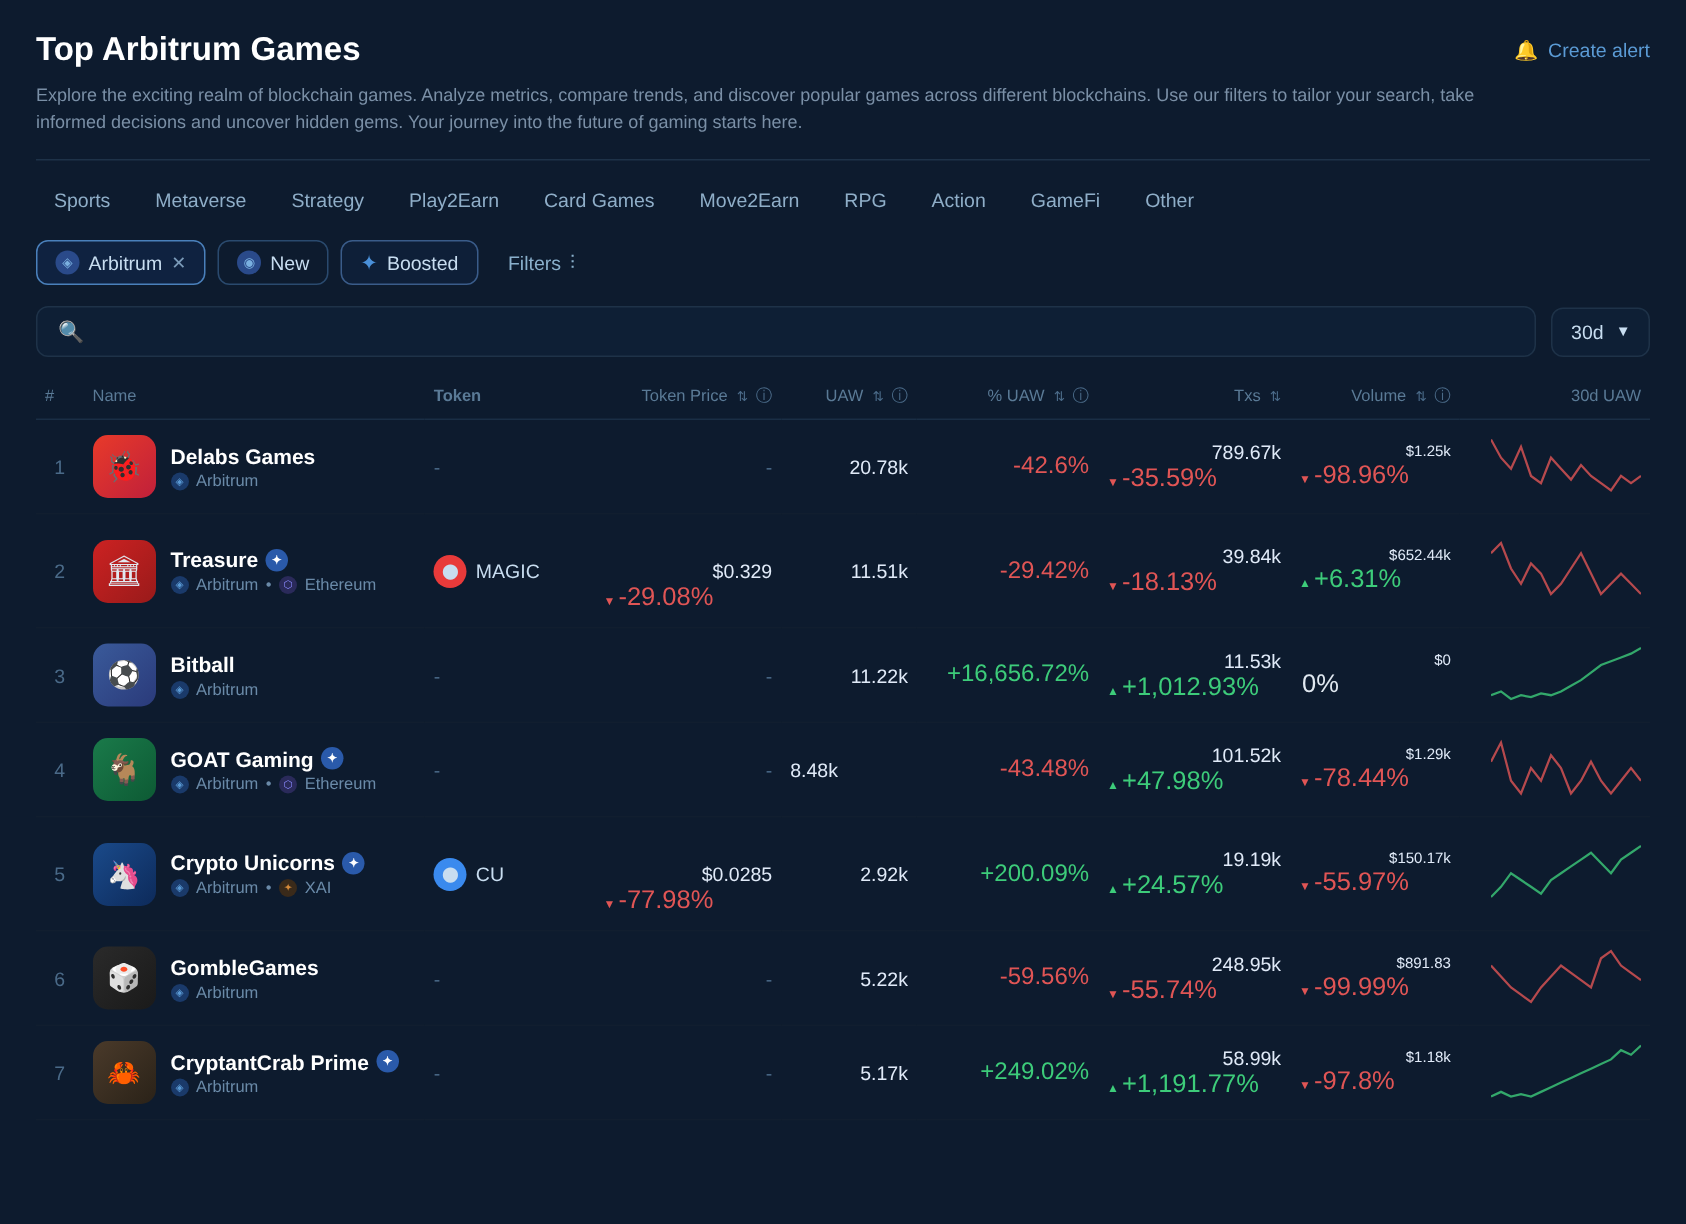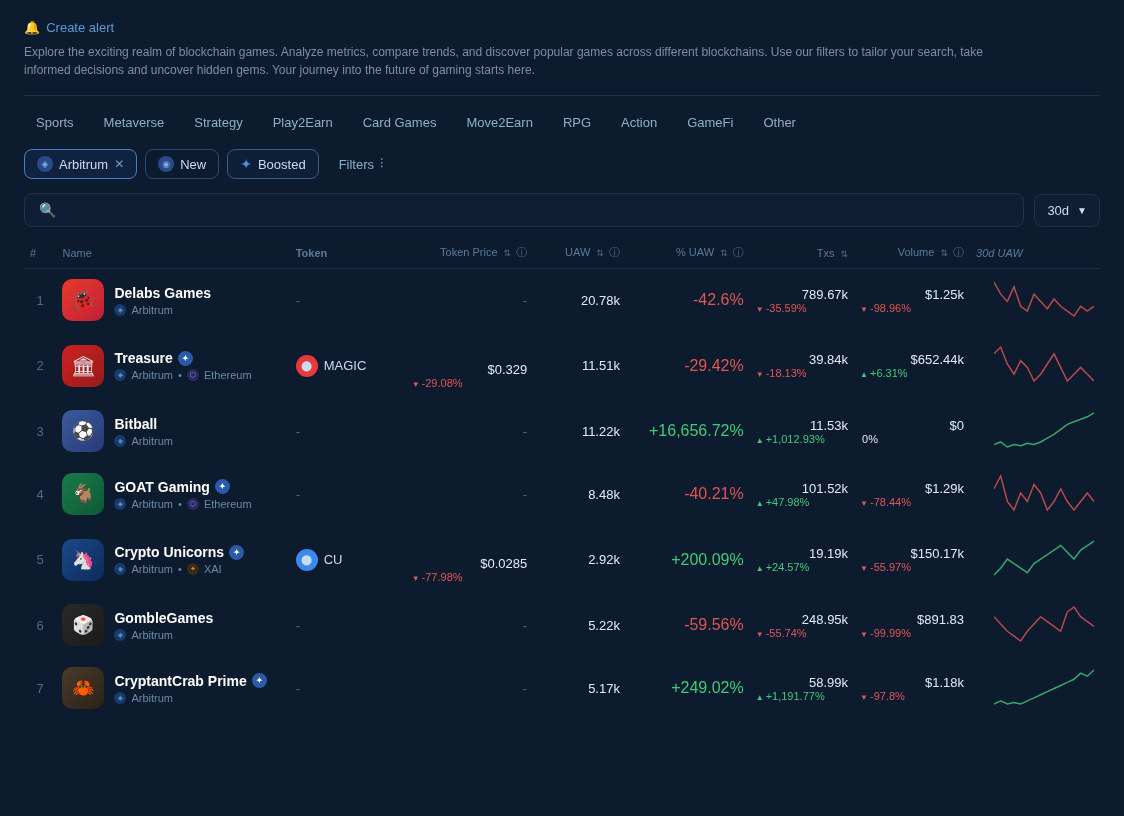--- a/index.html
+++ b/index.html
@@ -270,21 +270,21 @@
       text-align: right;
     }
     .txs-val {
       font-size: 13px;
       color: #e0eaf8;
     }
     .vol-col {
       text-align: right;
     }
     .vol-val {
-      font-size: 13px;
+      font-size: 10px;
       color: #e0eaf8;
     }
     .sparkline {
       width: 100px;
       height: 38px;
     }
     .logo-delabs {
       background: linear-gradient(135deg, #e83a2a, #c0203a);
       border-radius: 10px;
       width: 42px;
@@ -354,34 +354,35 @@
       justify-content: center;
       font-size: 18px;
     }
     .info-icon {
       color: #4a6a88;
       font-size: 11px;
       cursor: pointer;
       margin-left: 2px;
     }
     .sub-val {
-      font-size: 11px;
+      font-size: 17px;
       display: flex;
       align-items: center;
       gap: 2px;
     }
     .arrow-down::before { content: '▼'; font-size: 8px; }
     .arrow-up::before { content: '▲'; font-size: 8px; }
   </style>
 </head>
 <body>
 
 <div class="container">
 
   <div class="header-row">
+    <h1 class="page-title">Top Arbitrum Games</h1>
     <button class="create-alert-btn">
       <span>🔔</span>
       <span>Create alert</span>
     </button>
   </div>
 
   <p class="subtitle">Explore the exciting realm of blockchain games. Analyze metrics, compare trends, and discover popular games across different blockchains. Use our filters to tailor your search, take informed decisions and uncover hidden gems. Your journey into the future of gaming starts here.</p>
 
   <hr class="divider">
 
@@ -456,21 +457,21 @@
           </th>
           <th style="text-align:right; width:90px;">
             <span>Txs</span>
             <span class="sort-icon">⇅</span>
           </th>
           <th style="text-align:right; width:100px;">
             <span>Volume</span>
             <span class="sort-icon">⇅</span>
             <span class="info-icon">ⓘ</span>
           </th>
-          <th style="text-align:left; width:110px;font-style:italic;">
+          <th style="text-align:right; width:110px;">
             <span>30d UAW</span>
           </th>
         </tr>
       </thead>
       <tbody id="table-body">
       <tr>
       <td class="rank-cell">1</td>
       <td style="min-width:160px;">
         <div style="display:flex;align-items:center;gap:10px;">
           <div class="logo-delabs" style="flex-shrink:0;">🐞</div>
@@ -649,25 +650,25 @@
         </div>
       </td>
       <td>
         <div class="token-col">
                 <span class="token-dash">-</span>
               </div>
       </td>
       <td>
               <div style="text-align:right"><span class="token-dash">-</span></div>
             </td>
-      <td style="text-align:right;">
+      <td style="">
         <span class="uaw-val">8.48k</span>
       </td>
       <td style="text-align:right;">
-        <span class="pct-uaw-val down">-40.21%</span>
+        <span class="pct-uaw-val down">-43.48%</span>
       </td>
       <td class="txs-col">
         <div class="txs-val">101.52k</div>
         <div class="sub-val up">
           <span class="arrow-up"></span>
           +47.98%
         </div>
       </td>
       <td class="vol-col">
         <div class="vol-val">$1.29k</div>

